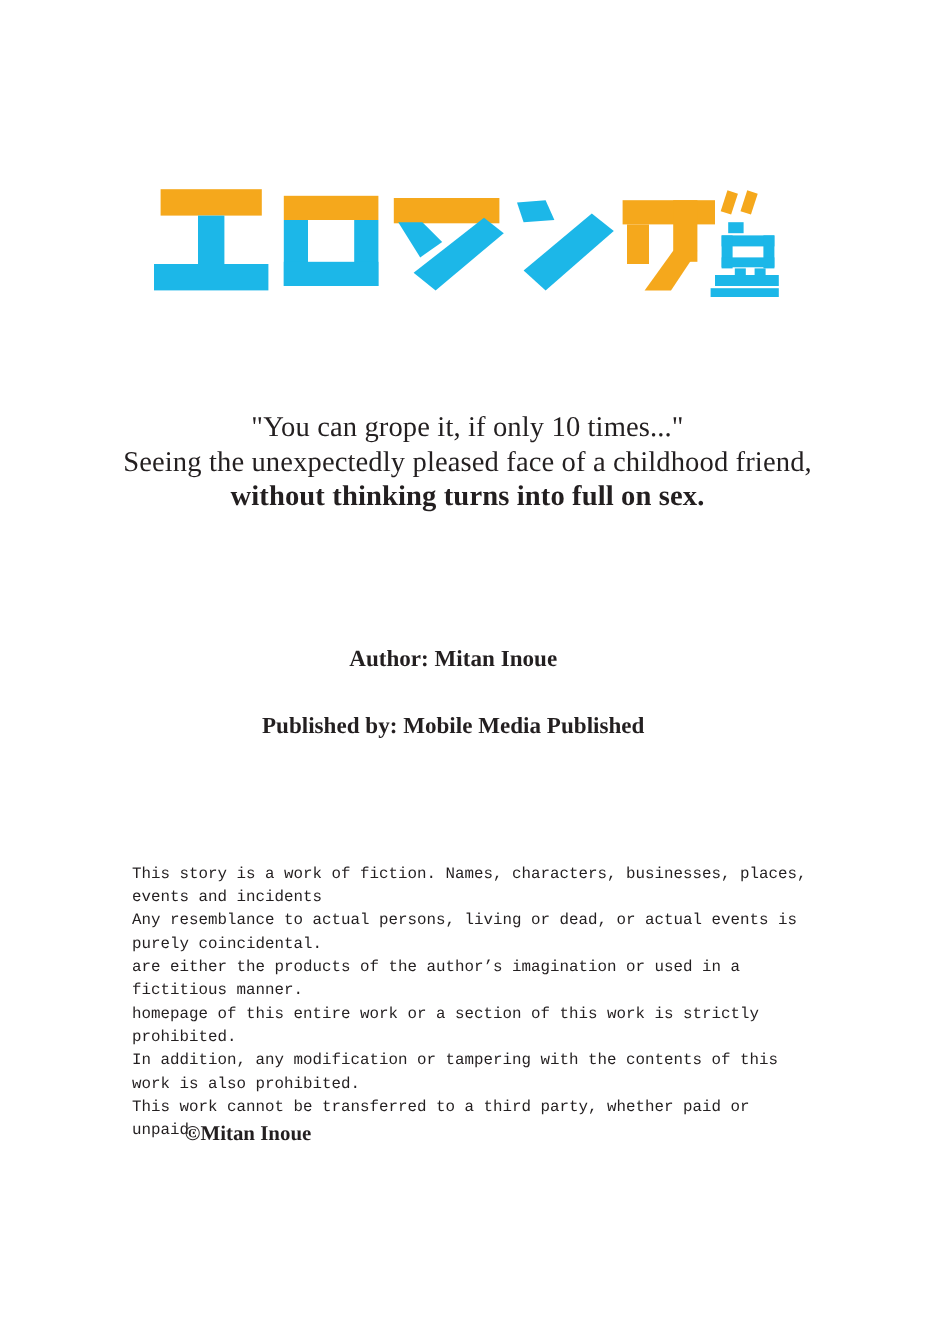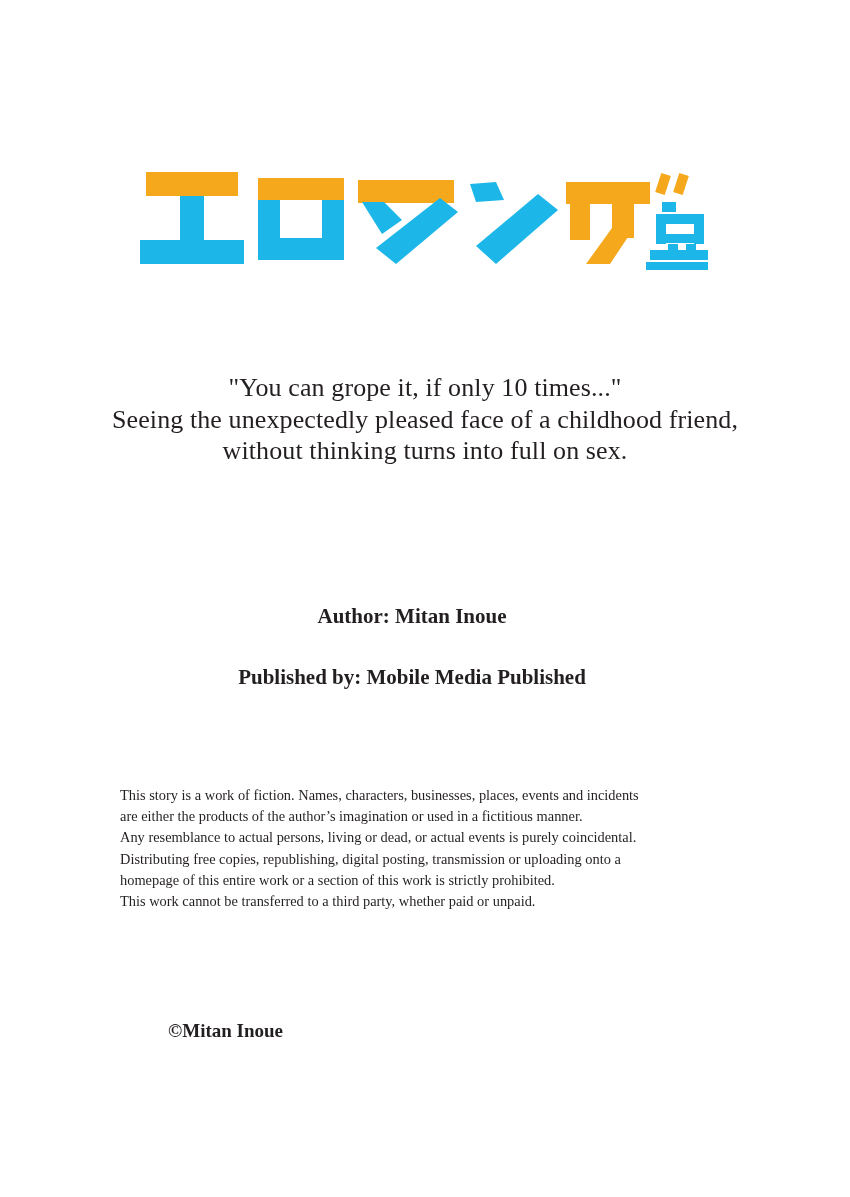--- a/index.html
+++ b/index.html
@@ -46,26 +46,26 @@
     line-height: 1.22;
   }
   .title-line {
     font-size: 26px;
     font-family: "Liberation Serif", serif;
     color: #231f20;
     white-space: nowrap;
   }
   .title-line.l1 { letter-spacing: 0.1px; }
   .title-line.l2 { letter-spacing: 0.1px; }
-  .title-line.l3 { letter-spacing: 0.1px; }
+  .title-line.l3 { letter-spacing: 0.1px; font-weight: bold; }
 
   
   .credits {
     position: absolute;
-    top: 604px;
+    top: 586px;
     left: 0;
     width: 824px;
     text-align: center;
   }
   .credit-line {
     font-size: 21px;
     font-weight: bold;
     font-family: "Liberation Serif", serif;
     color: #231f20;
   }
@@ -73,21 +73,21 @@
 
   
   .disclaimer {
     position: absolute;
     top: 785px;
     left: 120px;
     width: 620px;
     font-size: 14.4px;
     line-height: 1.47;
     color: #231f20;
-    font-family: Liberation Serif, serif;
+    font-family: Liberation Mono, monospace;
   }
   .disclaimer p {
     margin: 0;
   }
 
   
   .copyright {
     position: absolute;
     top: 1020px;
     left: 168px;
@@ -148,22 +148,22 @@
     <div class="title-line l3">without thinking turns into full on sex.</div>
   </div>
 
   <div class="credits">
     <div class="credit-line author">Author: Mitan Inoue</div>
     <div class="credit-line publisher">Published by: Mobile Media Published</div>
   </div>
 
   <div class="disclaimer">
     <p>This story is a work of fiction. Names, characters, businesses, places, events and incidents</p>
+    <p>Any resemblance to actual persons, living or dead, or actual events is purely coincidental.</p>
     <p>are either the products of the author’s imagination or used in a fictitious manner.</p>
-    <p>Any resemblance to actual persons, living or dead, or actual events is purely coincidental.</p>
-    <p>Distributing free copies, republishing, digital posting, transmission or uploading onto a</p>
     <p>homepage of this entire work or a section of this work is strictly prohibited.</p>
+    <p>In addition, any modification or tampering with the contents of this work is also prohibited.</p>
     <p>This work cannot be transferred to a third party, whether paid or unpaid.</p>
   </div>
 
   <div class="copyright">©Mitan Inoue</div>
 
 </div>
 
 </body></html>

